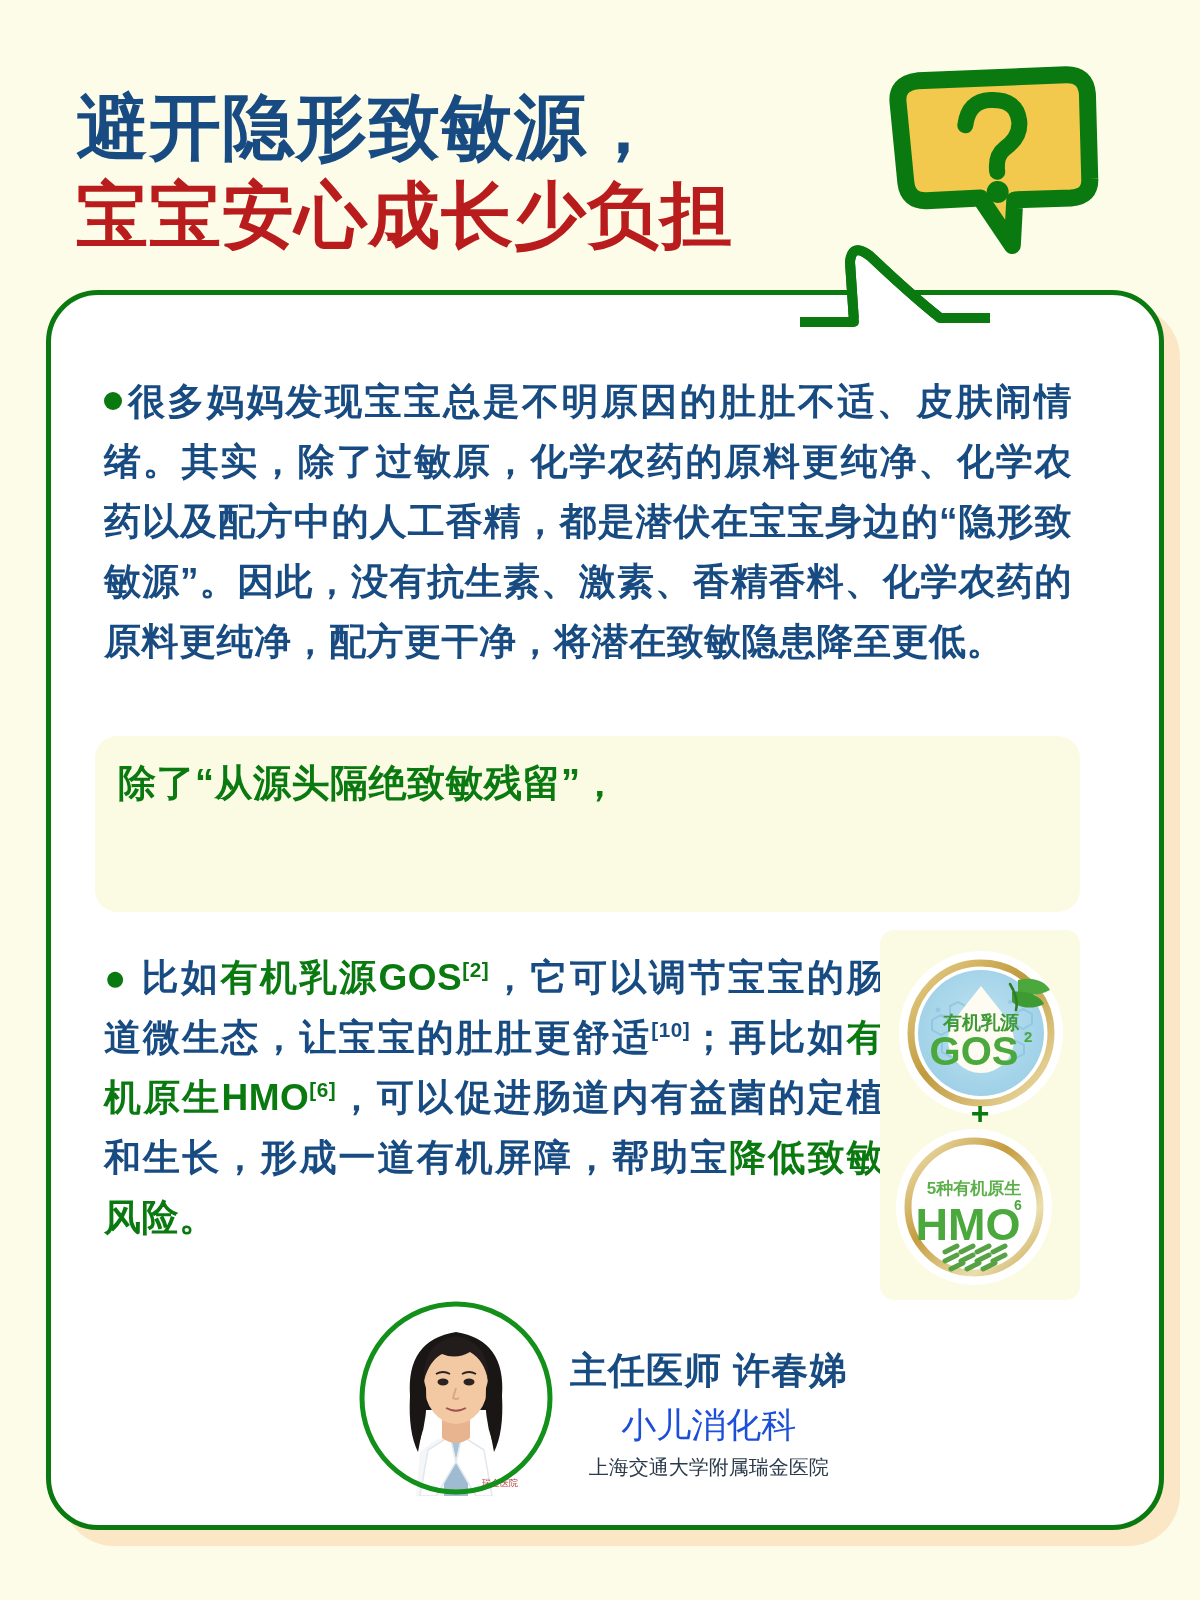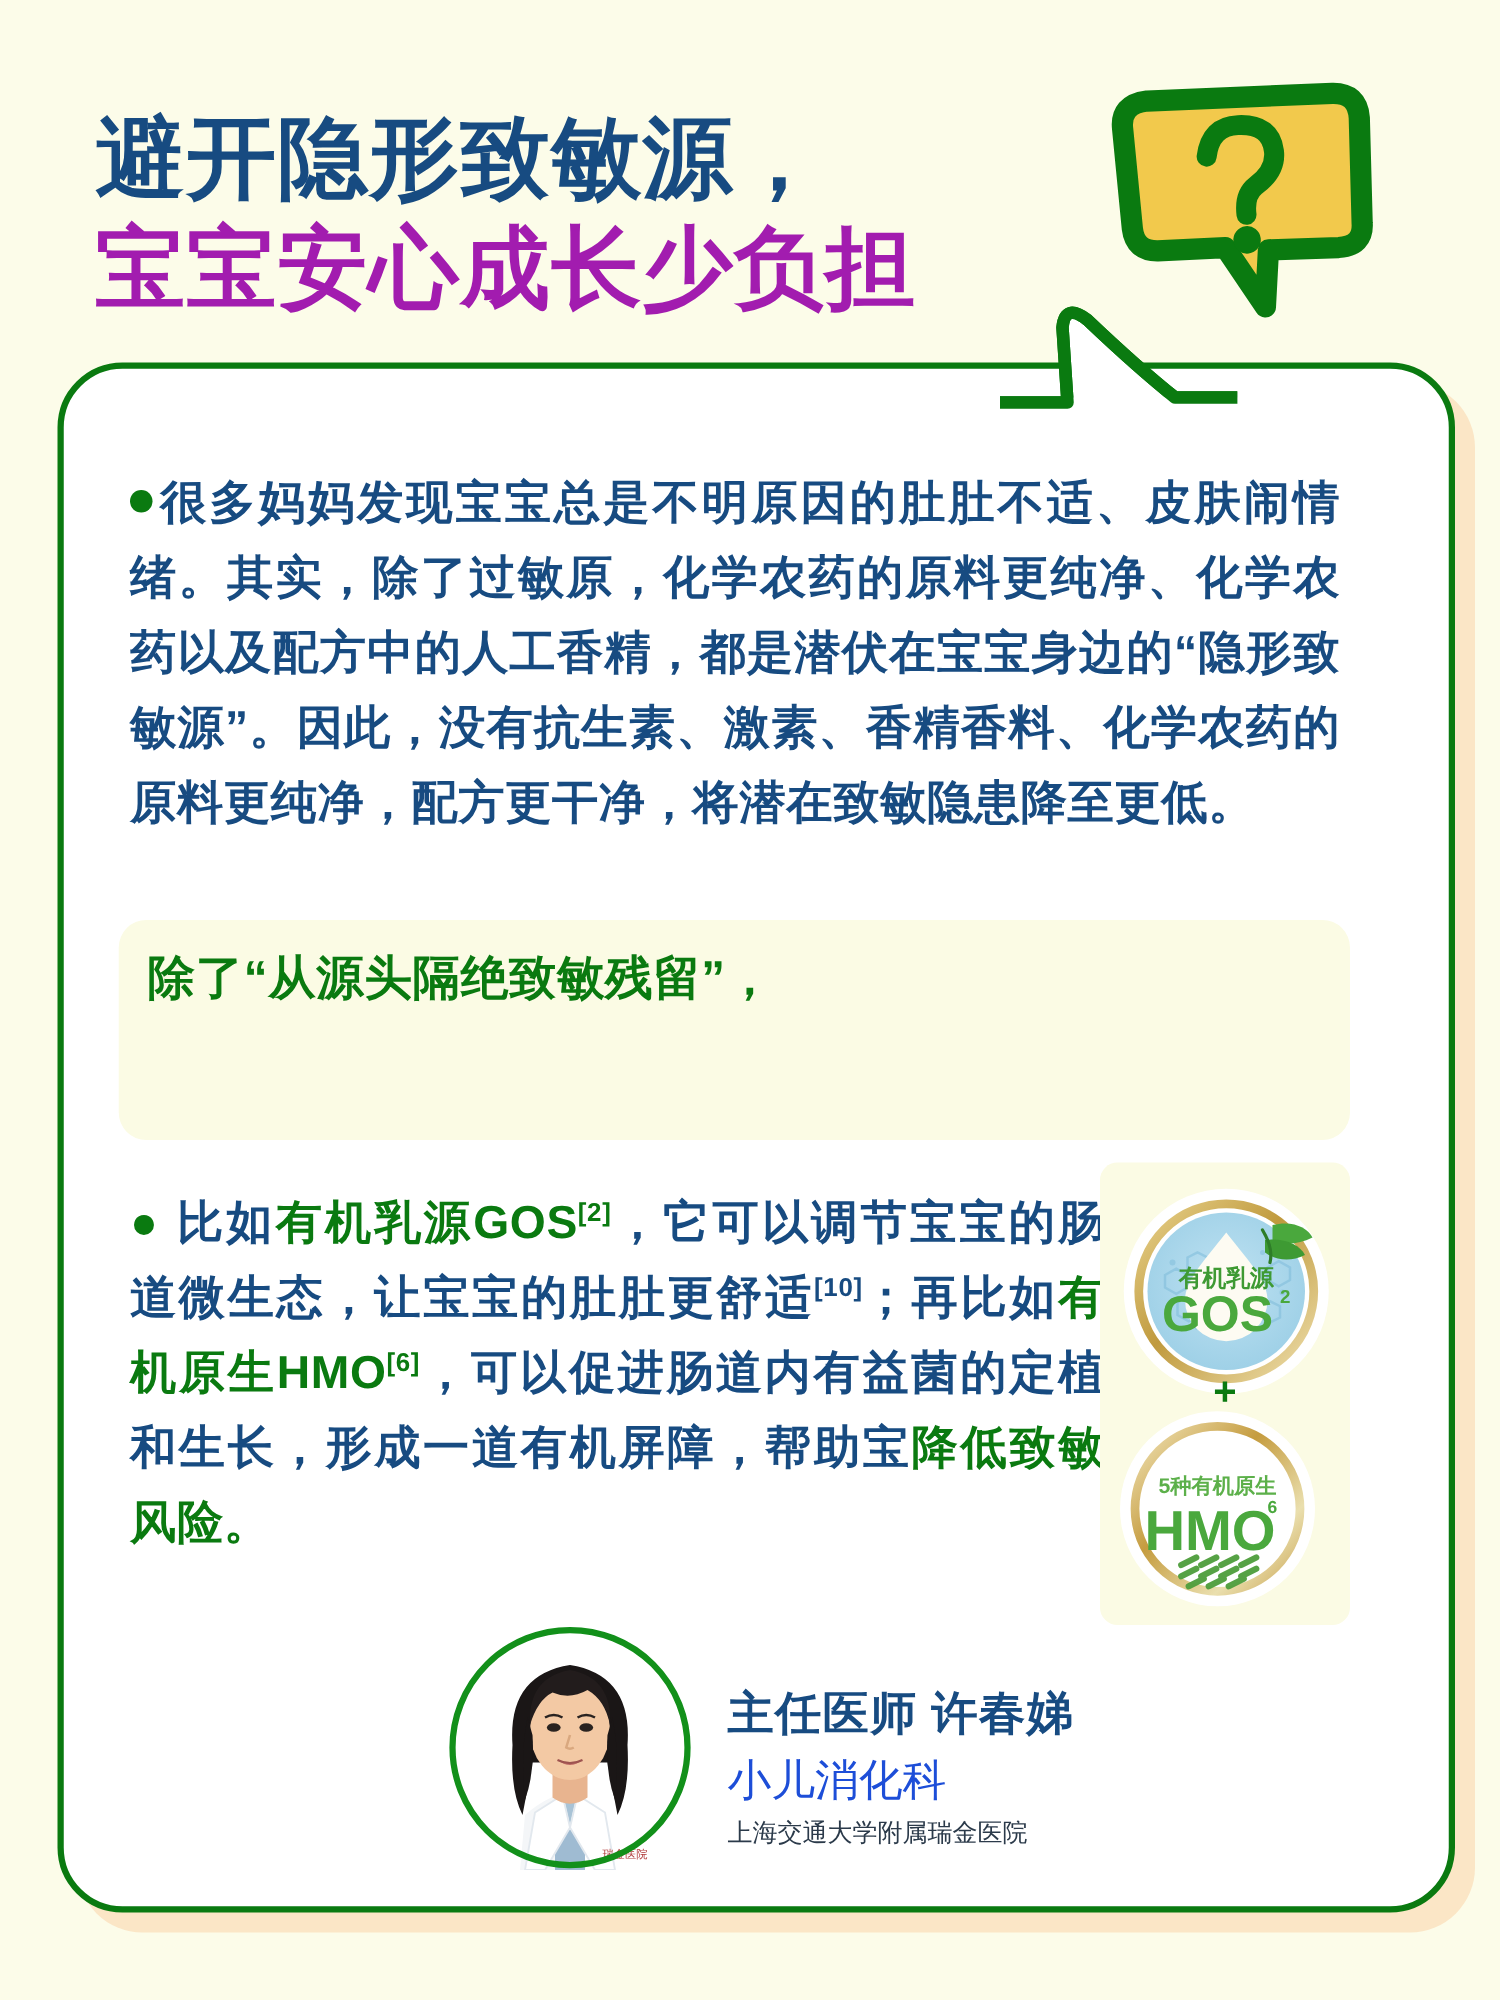--- a/index.html
+++ b/index.html
@@ -17,21 +17,21 @@
     z-index:6;
   }
   .title-line{
     font-size:72px;
     font-weight:bold;
     line-height:1.22;
     letter-spacing:1px;
     white-space:nowrap;
   }
   .title-line-1{ color:#174B81; }
-  .title-line-2{ color:#a21caf; }
+  .title-line-2{ color:#b91c1c; }
 
   
   .q-bubble{
     position:absolute; left:884px; top:62px;
     width:222px; height:200px;
     transform:rotate(-7deg);
     z-index:7;
   }
   .q-bubble svg{ width:100%; height:100%; display:block; }
 
@@ -135,22 +135,23 @@
   .badge-wrap svg{ display:block; width:100%; height:100%; }
 
   
   .doctor-photo{
     position:absolute; left:358px; top:1300px;
     width:196px; height:196px;
     z-index:6;
   }
   .doctor-photo svg{ display:block; width:100%; height:100%; }
   .doctor-info{
-    position:absolute; left:582px; top:1348px;
-    z-index:6;
+    position:absolute; left:570px; top:1348px;
+    z-index:6;
+    text-align:center;
   }
   .doctor-name{
     color:#174B81;
     font-size:37px;
     font-weight:bold;
     letter-spacing:1px;
     line-height:1.25;
   }
   .doctor-dept{
     color:#1d4ed8;

